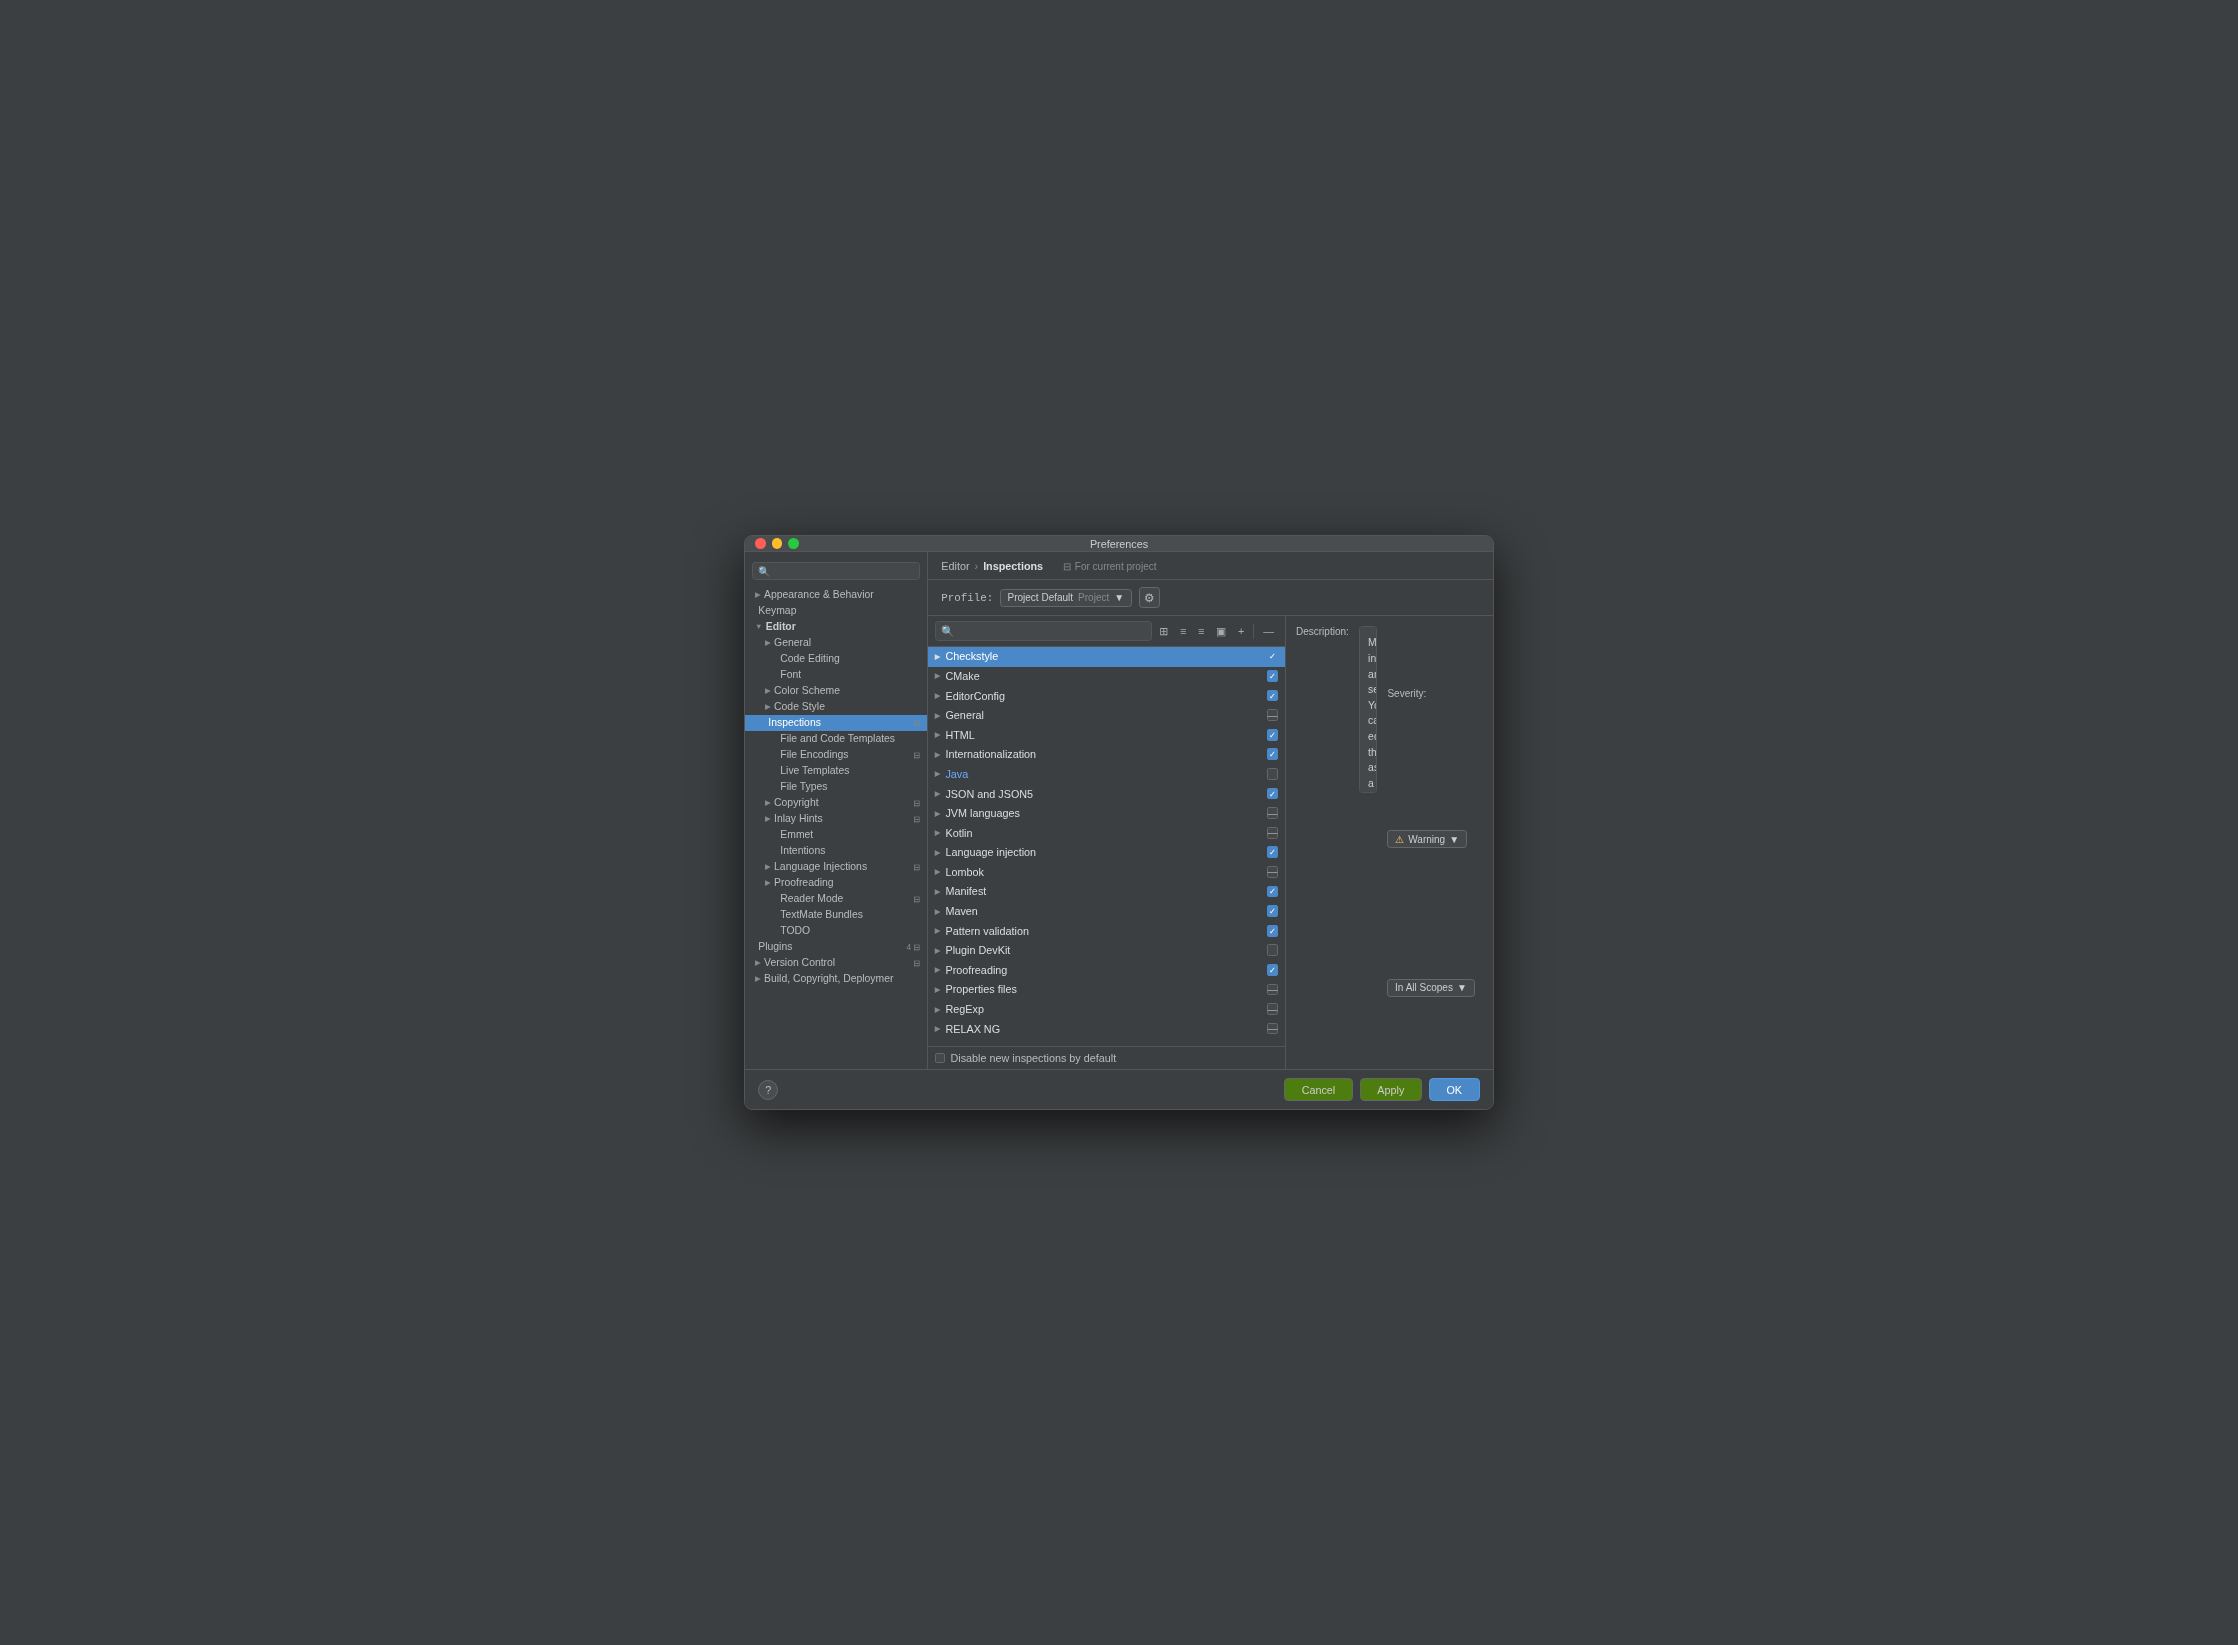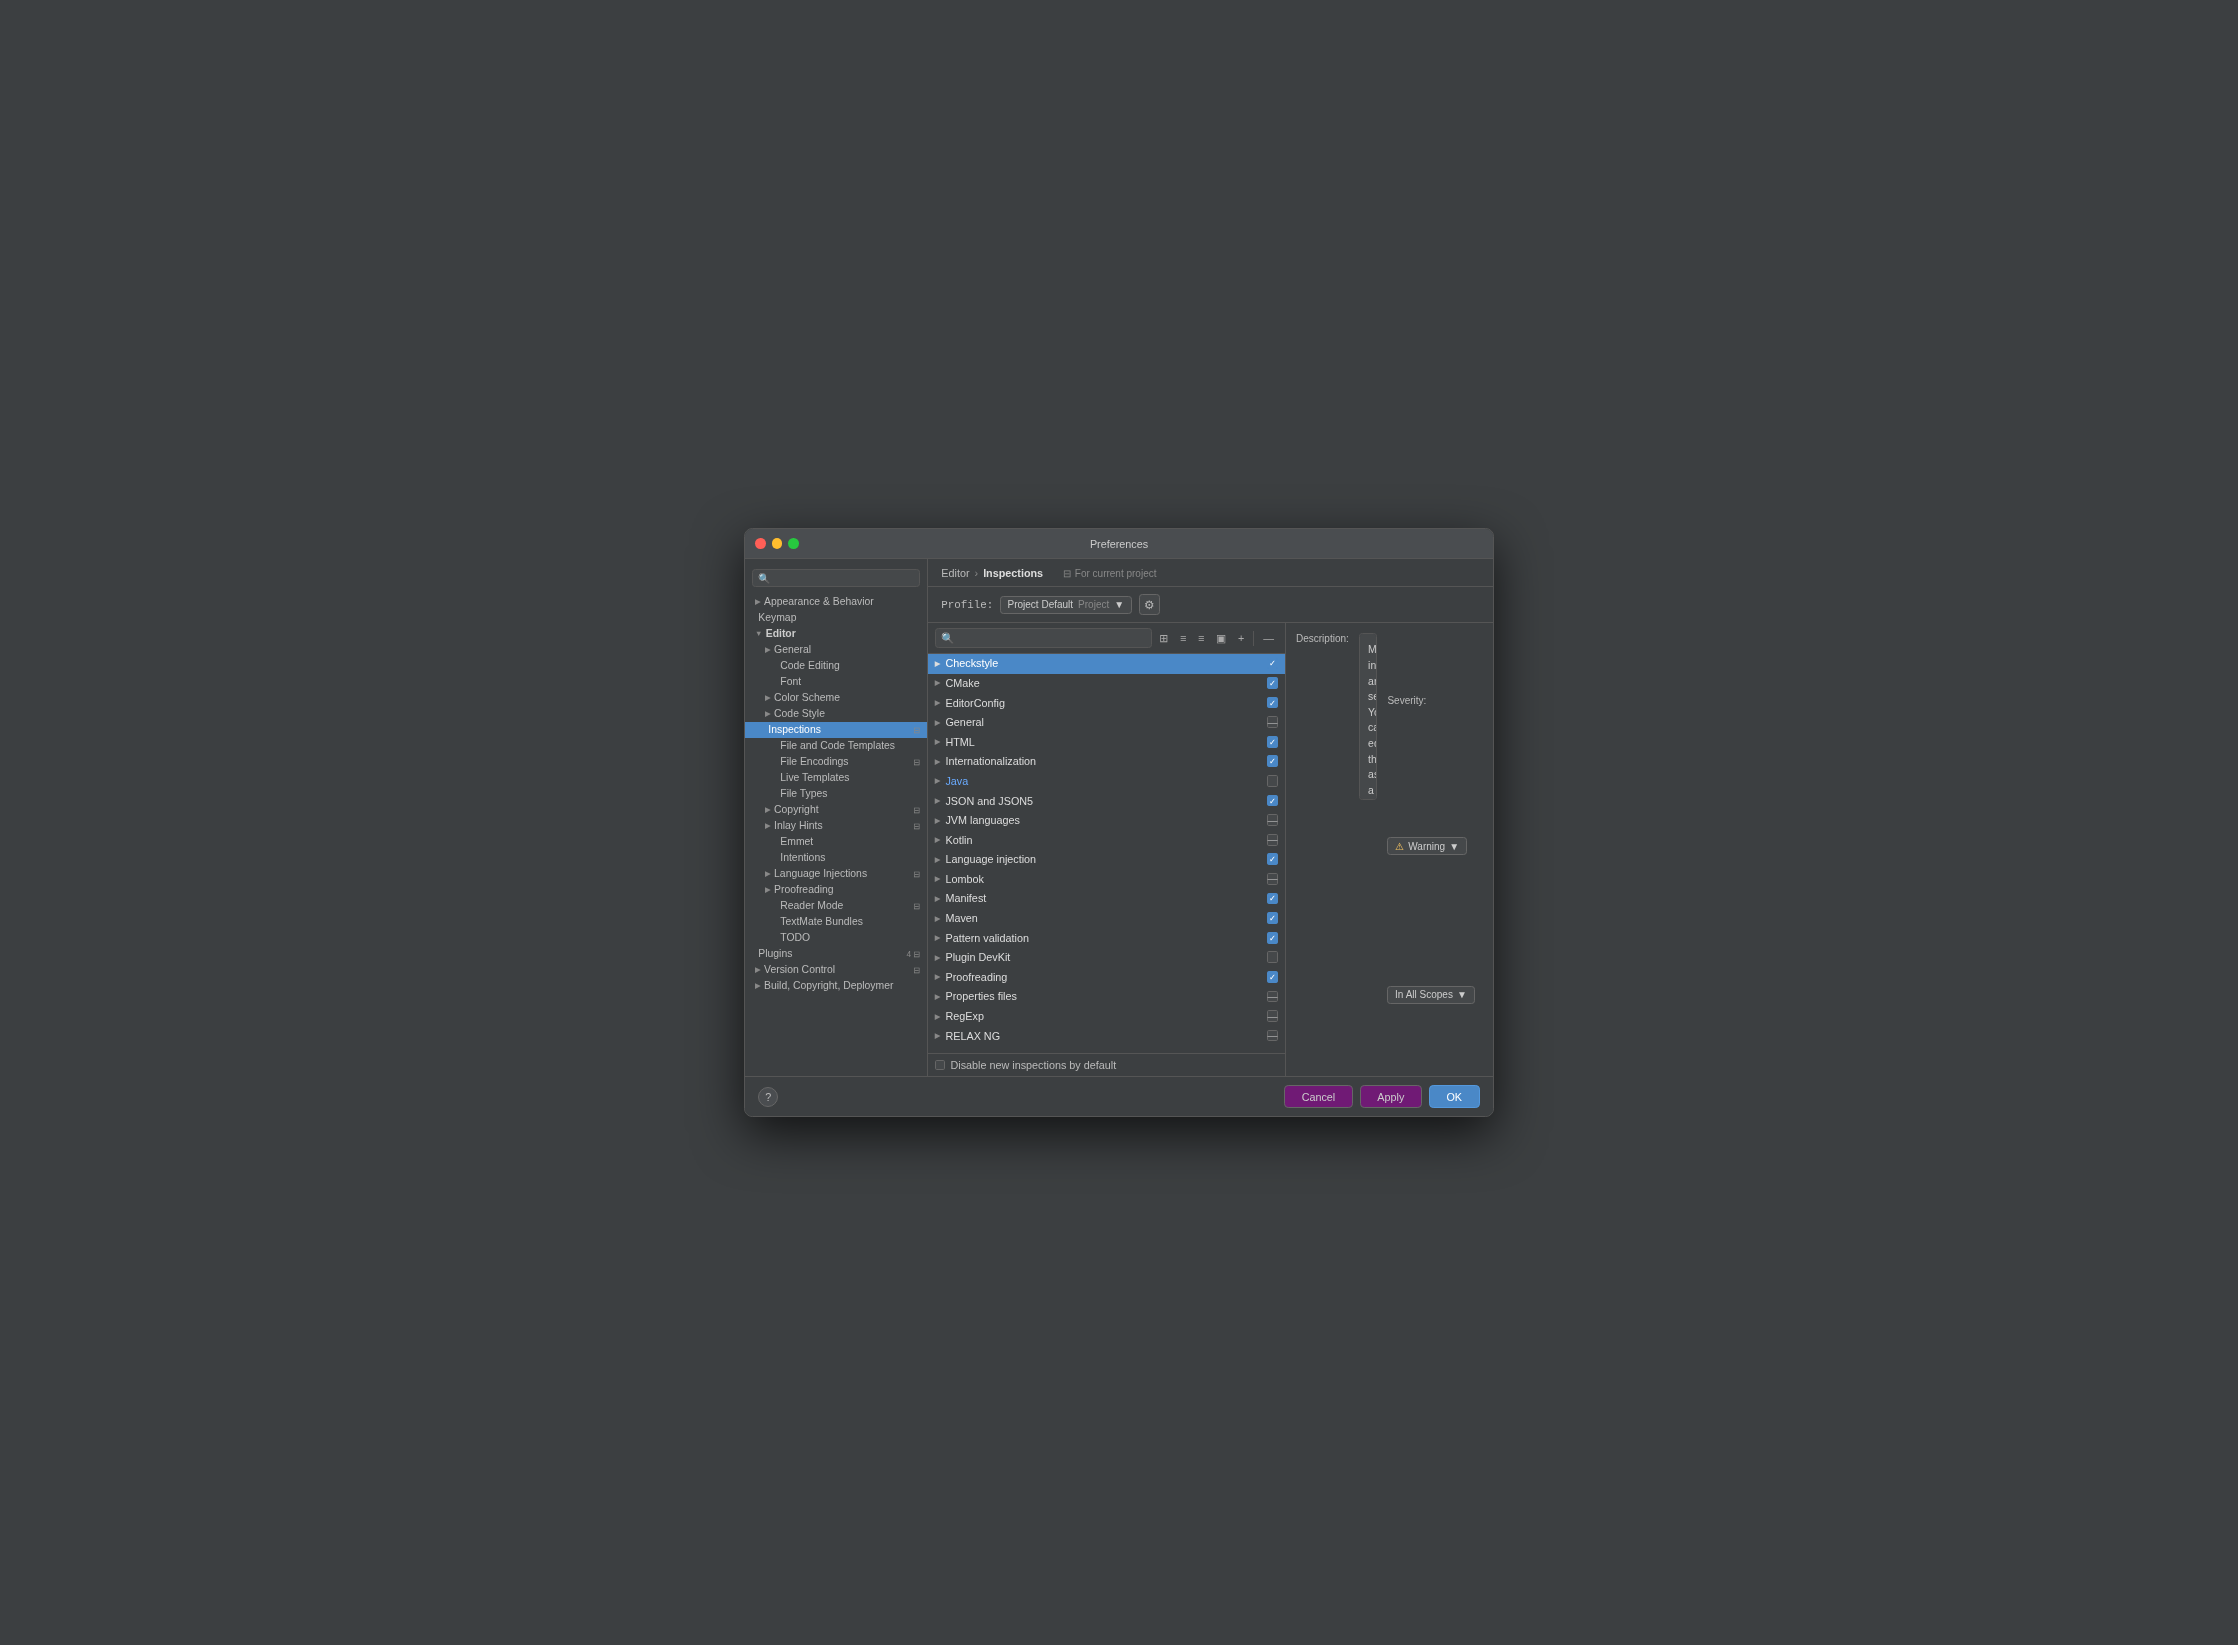--- a/index.html
+++ b/index.html
@@ -16,21 +16,21 @@
     .window {
       width: 750px;
       background: #3c3f41;
       border-radius: 8.3px;
       overflow: hidden;
       box-shadow: 0 16.7px 50px rgba(0,0,0,0.7);
       border: 0.8px solid #555;
     }
     .titlebar {
       background: #4a4d50;
-      height: 30px;
+      height: 16px;
       display: flex;
       align-items: center;
       justify-content: center;
       position: relative;
       border-bottom: 0.8px solid #555;
     }
     .titlebar-title {
       font-size: 10.8px;
       color: #ccc;
       font-weight: 500;
@@ -351,21 +351,21 @@
       gap: 6.7px;
       background: #3c3f41;
     }
     .btn {
       padding: 4.2px 16.7px;
       border-radius: 4.2px;
       border: 0.8px solid #666;
       cursor: pointer;
       font-size: 10.8px;
       color: #ccc;
-      background: #701a75;
+      background: #4d7c0f;
     }
     .btn-primary {
       background: #4a88c7;
       border-color: #5599dd;
       color: #fff;
     }
     .help-btn {
       width: 20px;
       height: 20px;
       border-radius: 50%;

